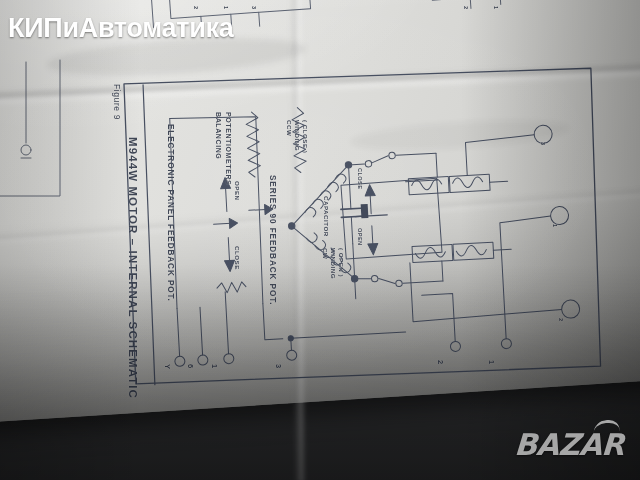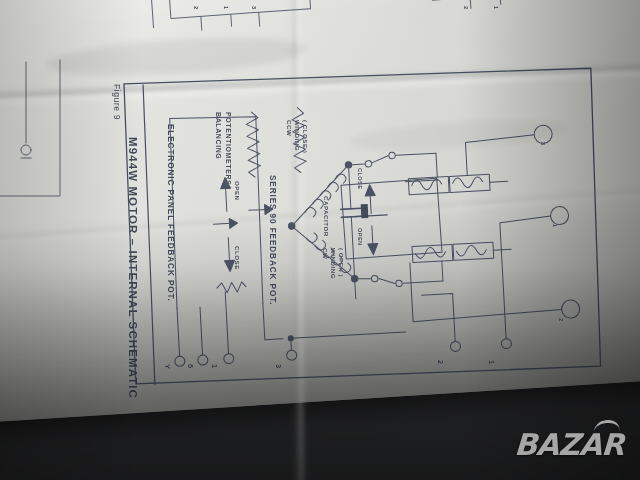--- a/index.html
+++ b/index.html
@@ -321,19 +321,20 @@
     <div class="lbl t-xs rot" style="left:199px;top:6px;">2</div>
     <div class="lbl t-xs rot" style="left:229px;top:6px;">1</div>
     <div class="lbl t-xs rot" style="left:257px;top:6px;">3</div>
     <div class="lbl t-xs rot" style="left:469px;top:6px;">2</div>
     <div class="lbl t-xs rot" style="left:499px;top:6px;">1</div>
   </div>
 
   <div class="photo-haze"></div>
   <div class="table-vignette"></div>
 
+  <div class="wm-kip">КИПиАвтоматика</div>
 
   <div class="wm-bazar">
     <span>BAZAR</span>
     <span class="car"></span>
   </div>
 
 </div>
 
 </body></html>

